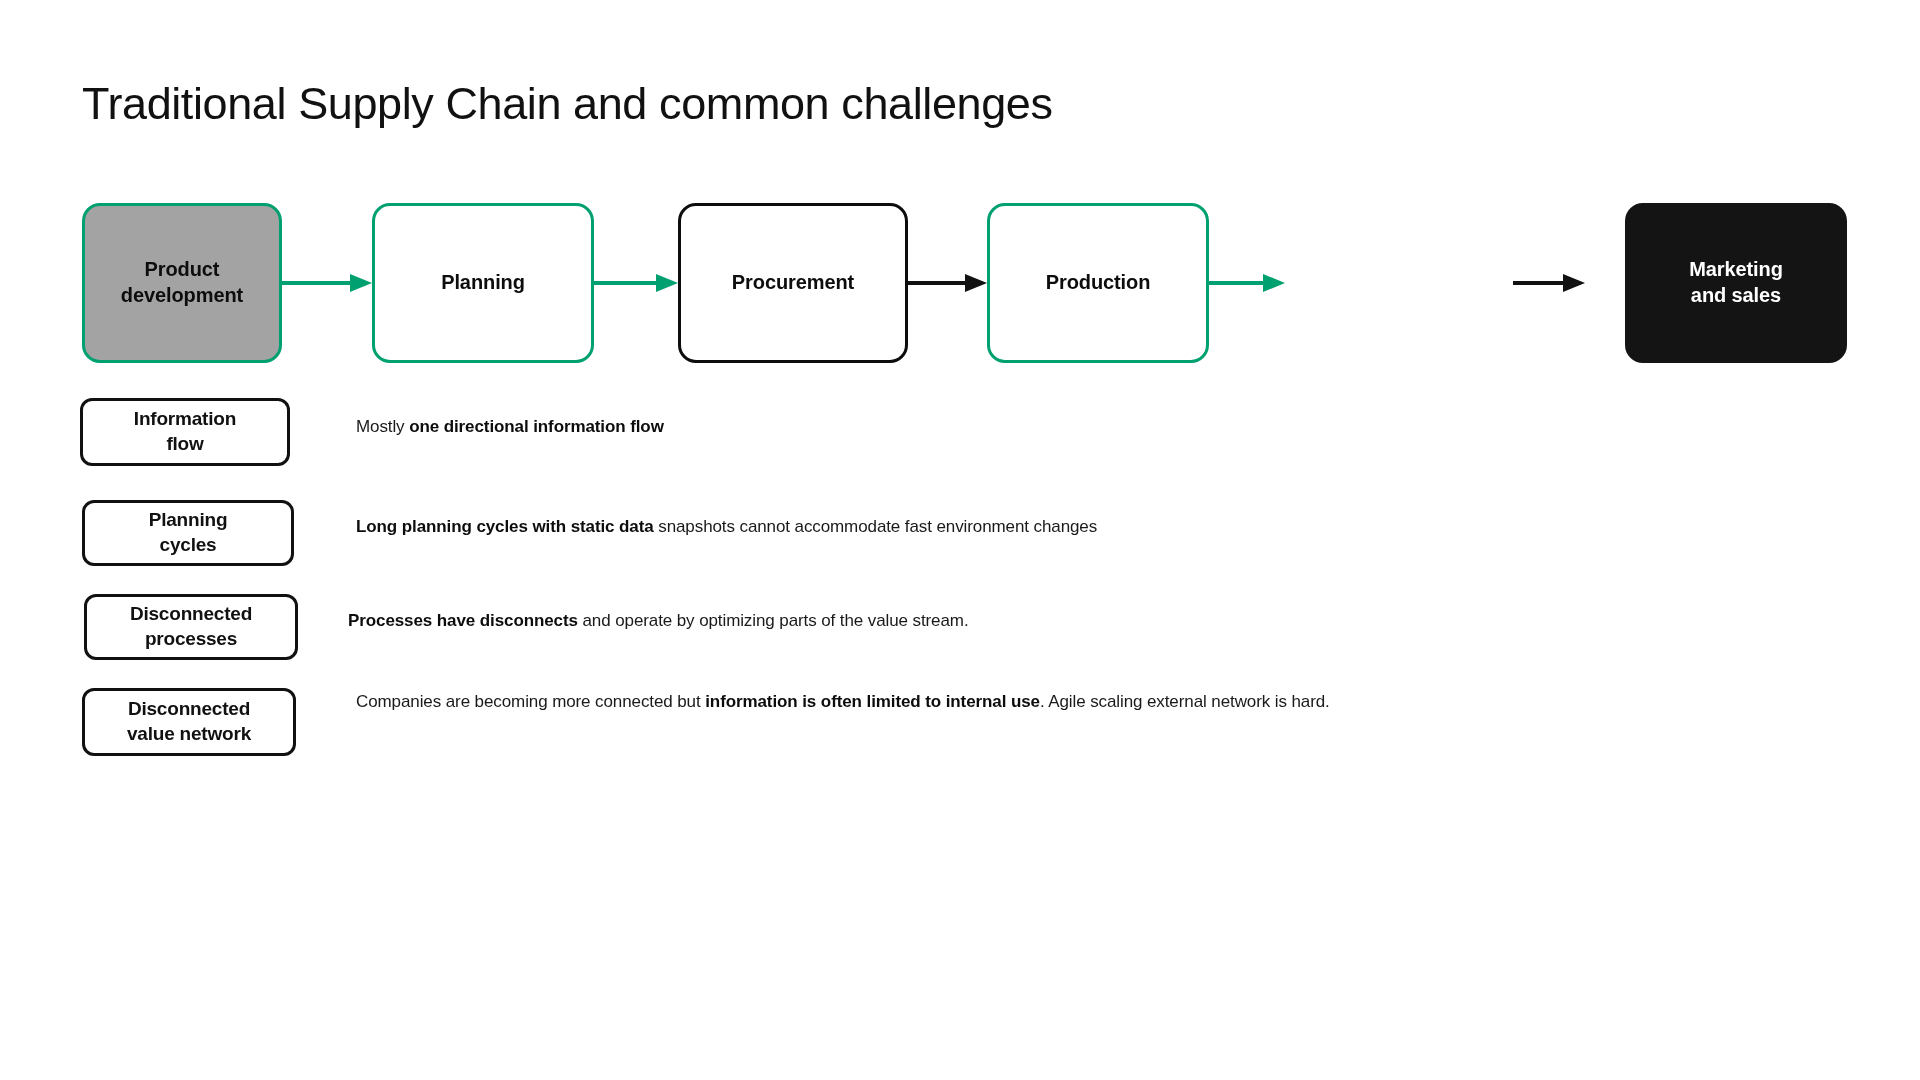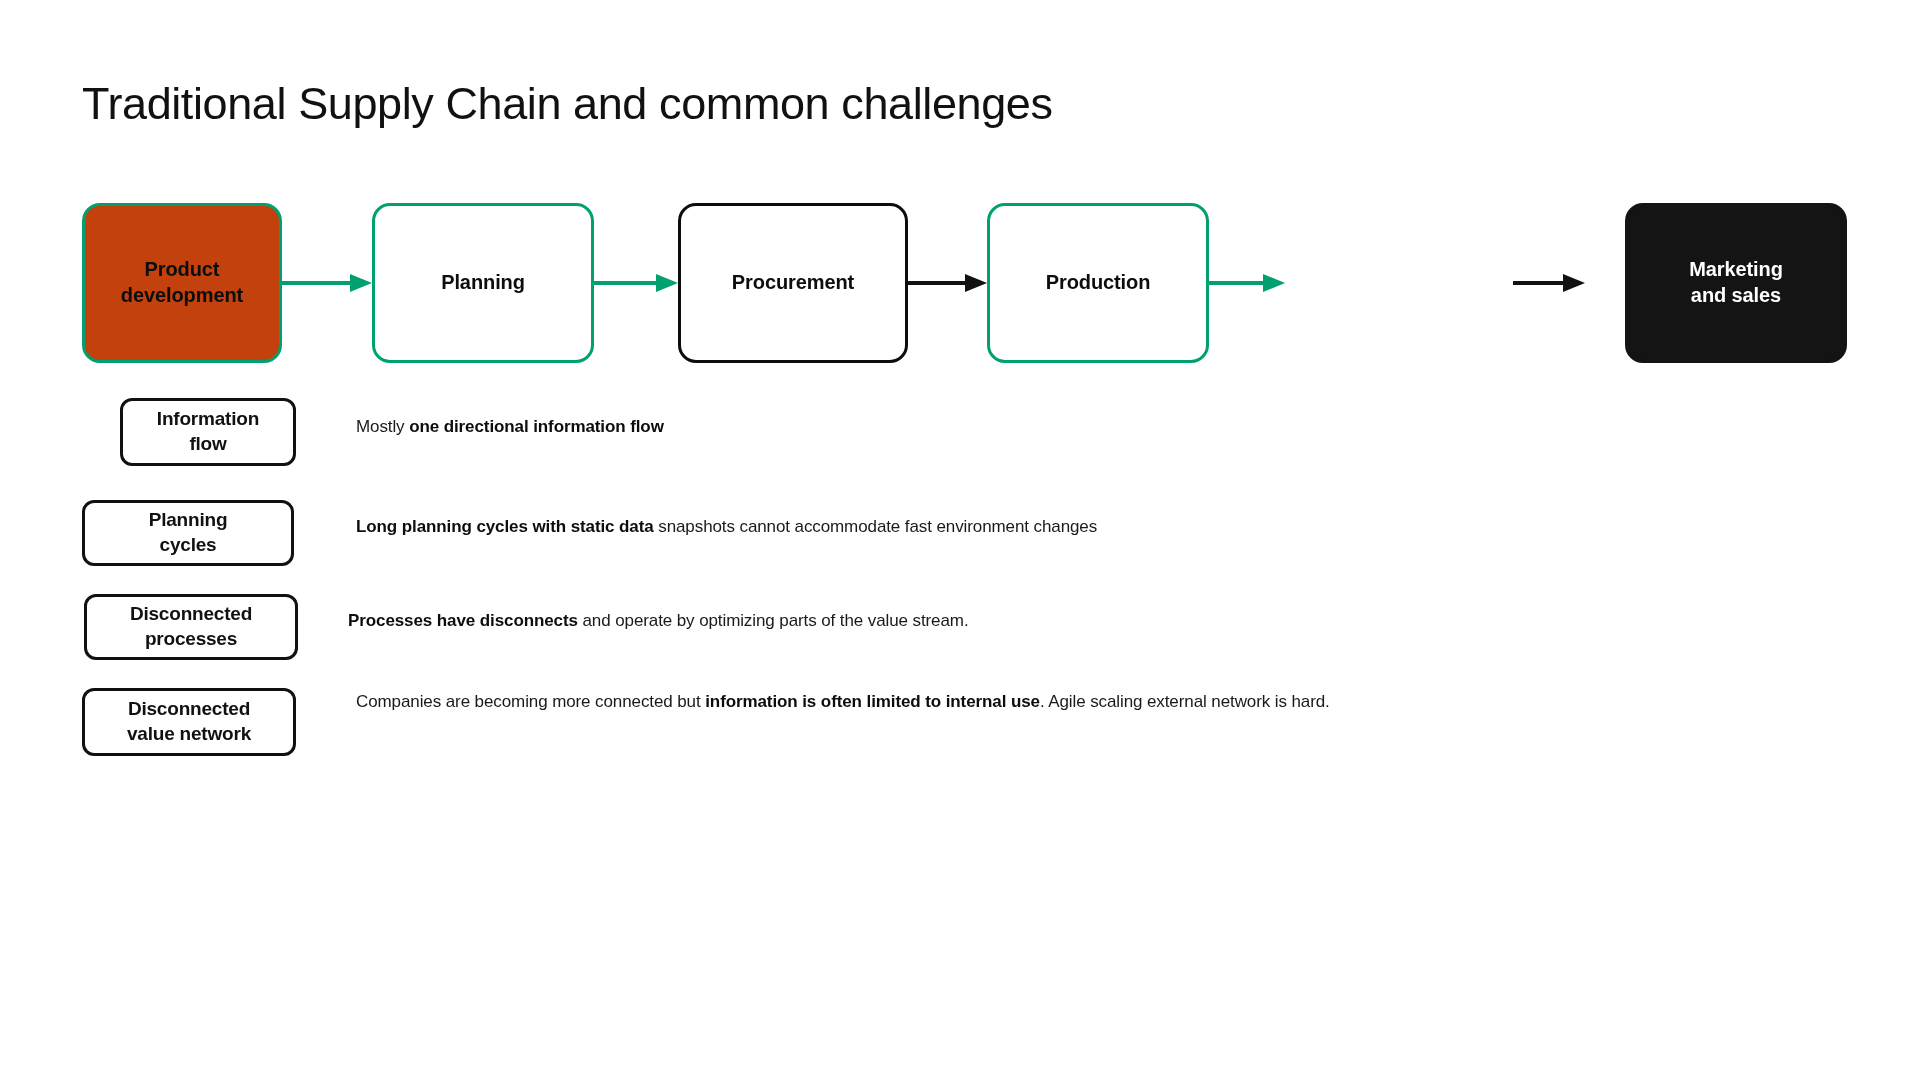--- a/index.html
+++ b/index.html
@@ -50,21 +50,21 @@
     align-items: center;
     justify-content: center;
     text-align: center;
     font-size: 20px;
     font-weight: 700;
     line-height: 1.28;
     letter-spacing: -0.1px;
     padding: 4px 8px;
   }
   .flow-node.filled-green {
-    background: #c2410c;
+    background: #a3a3a3;
     border: 3px solid #01a070;
     color: #0d0d0d;
   }
   .flow-node.outline-green {
     background: #ffffff;
     border: 3px solid #01a070;
     color: #0d0d0d;
   }
   .flow-node.outline-black {
     background: #ffffff;
@@ -174,21 +174,21 @@
         <span style="white-space: pre-line;">Production</span>
       </div>
       <div class="flow-node filled-black" style="left: 1503px; width: 222px; margin-left: 40px;">
         <span style="white-space: pre-line;">Marketing
 and sales</span>
       </div>
     </div>
 
   <div class="challenges">
       <div class="challenge-row">
-        <div class="chip" style="left: 80px; top: 0px; width: 176px; height: 68px; white-space: pre-line; margin-left: 40px;">Information
+        <div class="chip" style="left: 80px; top: 0px; width: 210px; height: 68px; white-space: pre-line;">Information
 flow</div>
         <div class="desc" style="left: 356px; top: 18px; width: 1450px;"><span>Mostly </span><b>one directional information flow</b></div>
       </div>
       <div class="challenge-row">
         <div class="chip" style="left: 82px; top: 102px; width: 212px; height: 66px; white-space: pre-line;">Planning
 cycles</div>
         <div class="desc" style="left: 356px; top: 118px; width: 1450px;"><b>Long planning cycles with static data</b><span> snapshots cannot accommodate fast environment changes</span></div>
       </div>
       <div class="challenge-row">
         <div class="chip" style="left: 84px; top: 196px; width: 214px; height: 66px; white-space: pre-line;">Disconnected

